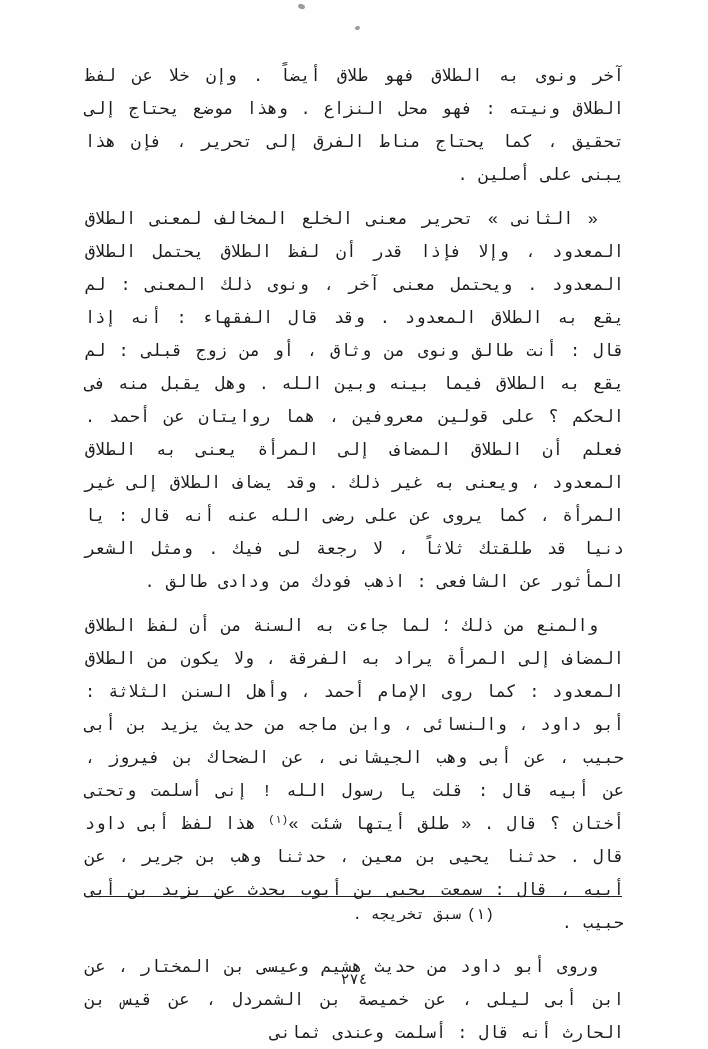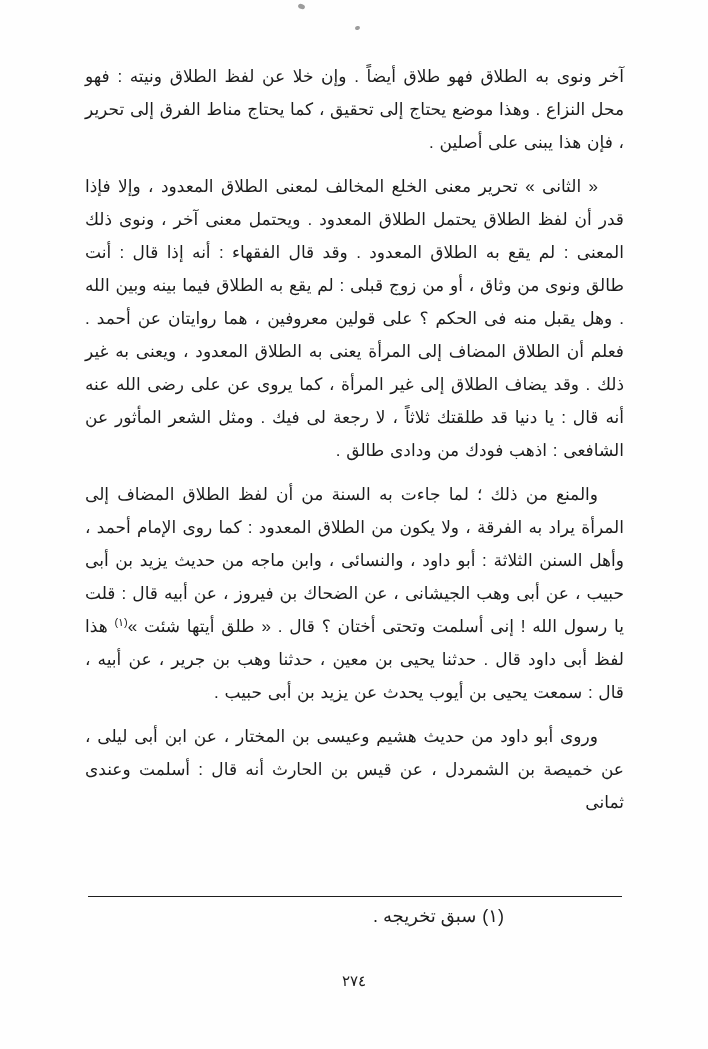--- a/index.html
+++ b/index.html
@@ -6,21 +6,21 @@
     margin: 0;
     padding: 0;
     background: #ffffff;
   }
   .page {
     position: relative;
     width: 708px;
     height: 1049px;
     background: #fefefe;
     overflow: hidden;
-    font-family: Liberation Sans, sans-serif;
+    font-family: Liberation Mono, monospace;
     color: #1c1c1c;
   }
   .speck {
     position: absolute;
     background: #4a4a4a;
     border-radius: 50%;
     opacity: 0.55;
   }
   .speck-1 { left: 298px; top: 4px;  width: 7px; height: 5px; transform: rotate(20deg); }
   .speck-2 { left: 355px; top: 26px; width: 5px; height: 4px; transform: rotate(-15deg); }
@@ -49,23 +49,23 @@
   .footnote-rule {
     position: absolute;
     top: 896px;
     right: 86px;
     left: 88px;
     border-top: 1.5px solid #1e1e1e;
   }
   .footnote {
     position: absolute;
     top: 903px;
-    right: 204px;
+    right: 214px;
     direction: rtl;
-    font-size: 18px;
+    font-size: 15px;
     line-height: 26px;
   }
   .footnote .marker {
     margin-left: 6px;
   }
   .page-number {
     position: absolute;
     top: 966px;
     left: 0;
     width: 100%;

